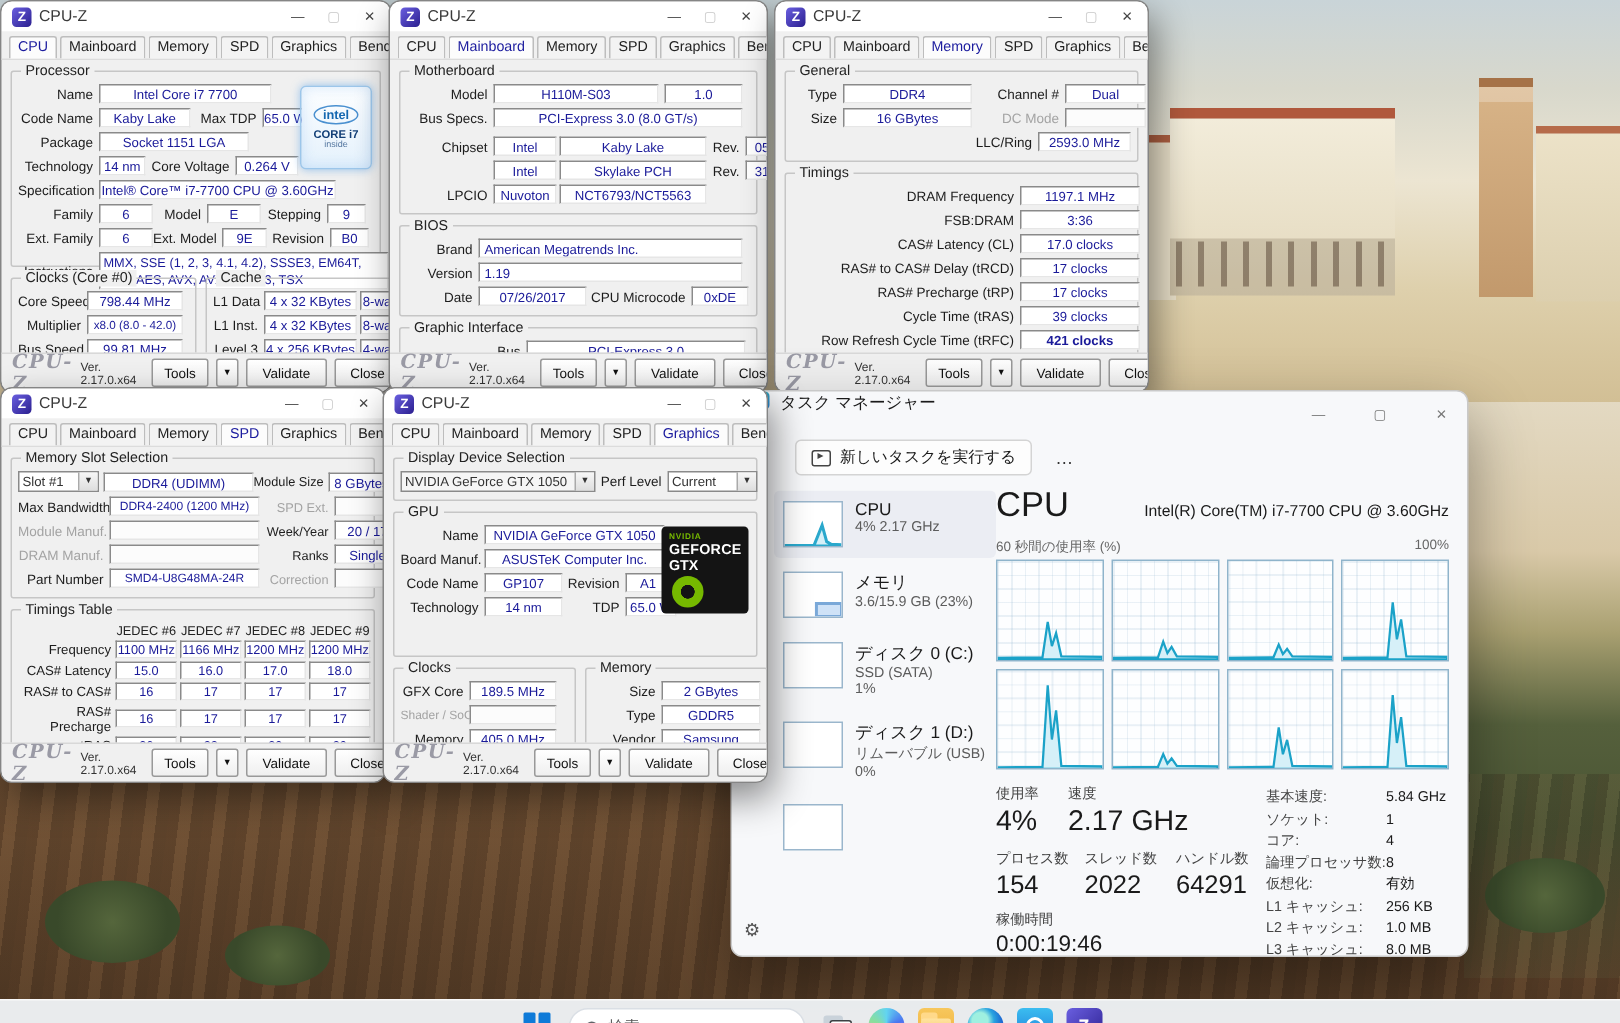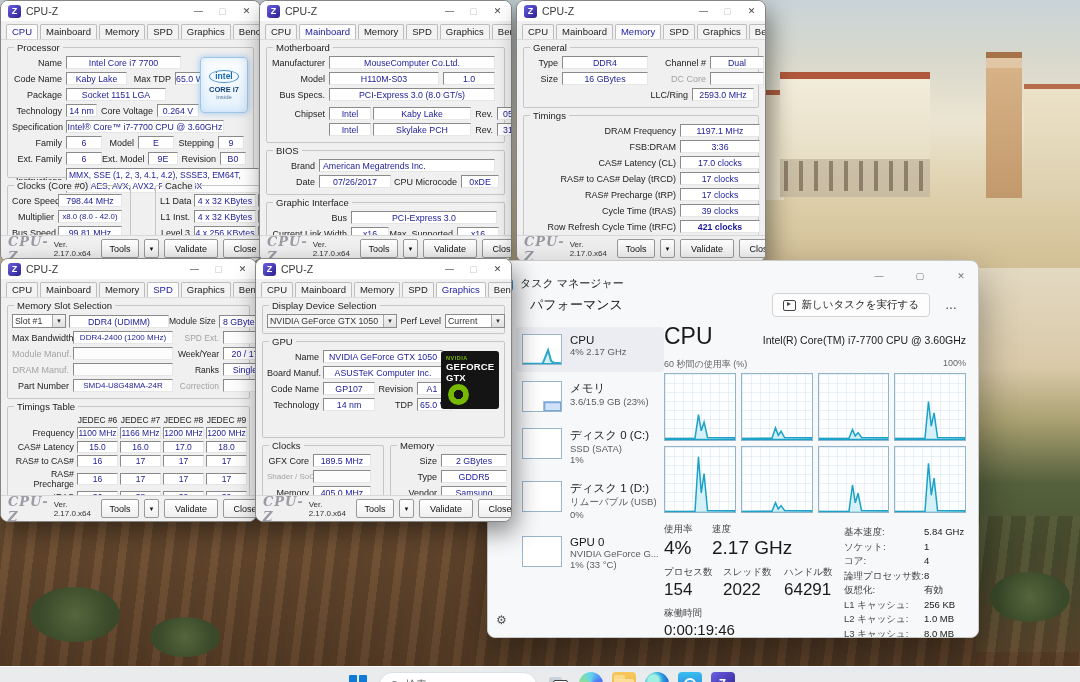--- a/index.html
+++ b/index.html
@@ -54,21 +54,21 @@
 .nv-line1{font-size:9.5px;font-weight:bold;letter-spacing:.2px}
 .nv-line2{font-size:9.5px;font-weight:bold}
 .nv-eye{position:absolute;left:7px;bottom:4px;width:21px;height:21px;border-radius:50%;background:radial-gradient(circle at 50% 50%,#141414 0 30%,#76b900 32% 100%)}
 
 .sr{display:flex;align-items:center;margin-bottom:2px}
 .sl{width:62px;font-size:8.8px;text-align:right;padding-right:3px;color:#1c1c1c;flex:none}
 .sh{width:41px;margin-right:2px;font-size:8.5px;text-align:center;color:#222;flex:none}
 .sr .v{width:41px;margin-right:2px;font-size:8.5px;height:12px;line-height:11px}
 
 .tm{position:absolute;left:487px;top:260px;width:490px;height:376px;background:#f7f8fa;border-radius:8px;border:1px solid #c9c9c9;box-shadow:0 18px 42px rgba(0,0,0,.38);overflow:hidden}
-.tm-titlebar{height:30px;display:flex;align-items:flex-end;padding-left:13px;gap:7px}
+.tm-titlebar{height:30px;display:flex;align-items:flex-start;padding-left:13px;gap:7px}
 .tm-ico{width:12px;height:12px;border-radius:3px;background:linear-gradient(135deg,#37c0a8,#2a7fd4);position:relative;flex:none}
 .tm-title{font-size:11px;color:#1a1a1a;flex:1}
 .tm-wbtn{width:34px;text-align:center;font-size:9px;color:#777;line-height:30px}
 .tm-header{display:flex;align-items:center;padding:2px 14px 6px 42px}
 .tm-page-title{font-size:13px;color:#1a1a1a;flex:1}
 .tm-runtask{display:flex;align-items:center;gap:6px;border:1px solid #d4d4d4;border-radius:4px;background:#fdfdfd;padding:4px 10px;font-size:10.5px;color:#1a1a1a}
 .rt-ico{width:11px;height:9px;border:1.2px solid #444;border-radius:2px;position:relative}
 .rt-ico::after{content:"";position:absolute;left:3px;top:1.5px;border-left:4px solid #444;border-top:2.5px solid transparent;border-bottom:2.5px solid transparent}
 .tm-more{width:26px;text-align:center;font-size:12px;color:#333;margin-left:8px}
 .tm-rail{position:absolute;left:0;top:30px;bottom:0;width:28px}
@@ -201,21 +201,21 @@
           <span class="l" style="width:42px">Ext. Model</span>
           <span class="v" style="width:30px">9E</span>
           <span class="l" style="width:38px">Revision</span>
           <span class="v" style="width:26px">B0</span>
         </div>
       <div class="r">
           <span class="l" style="width:50px">Instructions</span>
           <span class="v multi" style="width:193px">MMX, SSE (1, 2, 3, 4.1, 4.2), SSSE3, EM64T, VT-x, AES, AVX, AVX2, FMA3, TSX</span>
         </div>
     </div>
-    <div style="display:flex;gap:24px">
+    <div style="display:flex;gap:6px">
       <div class="grp" style="width:114px;height:62px;flex:none">
         <span class="cap">Clocks (Core #0)</span>
         <div class="r">
             <span class="l" style="width:42px">Core Speed</span>
             <span class="v" style="width:64px">798.44 MHz</span>
           </div>
         <div class="r">
             <span class="l" style="width:42px">Multiplier</span>
             <span class="v" style="width:64px;font-size:7.8px">x8.0 (8.0 - 42.0)</span>
           </div>
@@ -278,24 +278,20 @@
       <span class="tab active">Mainboard</span>
       <span class="tab">Memory</span>
       <span class="tab">SPD</span>
       <span class="tab">Graphics</span>
       <span class="tab">Bench</span>
     </div>
   <div class="cbody">
     <div class="grp">
       <span class="cap">Motherboard</span>
       <div class="r">
-          <span class="l" style="width:54px">Manufacturer</span>
-          <span class="v" style="width:166px">MouseComputer Co.Ltd.</span>
-        </div>
-      <div class="r">
           <span class="l" style="width:54px">Model</span>
           <span class="v" style="width:110px">H110M-S03</span>
           <span class="v" style="width:52px;margin-left:4px">1.0</span>
         </div>
       <div class="r" style="margin-bottom:6px">
           <span class="l" style="width:54px">Bus Specs.</span>
           <span class="v" style="width:166px">PCI-Express 3.0 (8.0 GT/s)</span>
         </div>
       <div class="r">
           <span class="l" style="width:54px">Chipset</span>
@@ -304,26 +300,35 @@
           <span class="l" style="width:22px">Rev.</span>
           <span class="v" style="width:22px">05</span>
         </div>
       <div class="r">
           <span class="l" style="width:54px"></span>
           <span class="v" style="width:42px">Intel</span>
           <span class="v" style="width:98px;margin-left:2px">Skylake PCH</span>
           <span class="l" style="width:22px">Rev.</span>
           <span class="v" style="width:22px">31</span>
         </div>
+      <div class="r">
+          <span class="l" style="width:54px">LPCIO</span>
+          <span class="v" style="width:42px">Nuvoton</span>
+          <span class="v" style="width:98px;margin-left:2px">NCT6793/NCT5563</span>
+        </div>
     </div>
     <div class="grp">
       <span class="cap">BIOS</span>
       <div class="r">
           <span class="l" style="width:44px">Brand</span>
           <span class="v" style="width:176px;text-align:left;padding-left:3px">American Megatrends Inc.</span>
+        </div>
+      <div class="r">
+          <span class="l" style="width:44px">Version</span>
+          <span class="v" style="width:176px;text-align:left;padding-left:3px">1.19</span>
         </div>
       <div class="r">
           <span class="l" style="width:44px">Date</span>
           <span class="v" style="width:72px">07/26/2017</span>
           <span class="l" style="width:66px">CPU Microcode</span>
           <span class="v" style="width:38px">0xDE</span>
         </div>
     </div>
     <div class="grp">
       <span class="cap">Graphic Interface</span>
@@ -372,21 +377,21 @@
       <span class="cap">General</span>
       <div class="r">
           <span class="l" style="width:30px">Type</span>
           <span class="v" style="width:86px">DDR4</span>
           <span class="l" style="width:58px">Channel #</span>
           <span class="v" style="width:54px">Dual</span>
         </div>
       <div class="r">
           <span class="l" style="width:30px">Size</span>
           <span class="v" style="width:86px">16 GBytes</span>
-          <span class="l g" style="width:58px">DC Core</span>
+          <span class="l g" style="width:58px">DC Mode</span>
           <span class="v e" style="width:54px"></span>
         </div>
       <div class="r" style="justify-content:flex-end">
           <span class="l" style="width:58px">LLC/Ring</span>
           <span class="v" style="width:62px">2593.0 MHz</span>
         </div>
     </div>
     <div class="grp" id="mem-timings">
       <span class="cap">Timings</span>
     <div class="r">
@@ -556,21 +561,20 @@
 
 <div class="tm">
   <div class="tm-titlebar">
     <span class="tm-ico"></span>
     <span class="tm-title">タスク マネージャー</span>
     <span class="tm-wbtn">—</span>
     <span class="tm-wbtn">▢</span>
     <span class="tm-wbtn">✕</span>
   </div>
   <div class="tm-header">
-    <span class="tm-page-title">パフォーマンス</span>
     <span class="tm-runtask">
         <span class="rt-ico"></span>
         <span>新しいタスクを実行する</span>
       </span>
     <span class="tm-more">…</span>
   </div>
   <div class="tm-rail">
     <span class="tm-gear">⚙</span>
   </div>
   <div class="tm-sidebar" id="tm-sidebar">
@@ -607,25 +611,20 @@
       <div class="tm-item">
         <span class="mg"></span>
         <span class="tm-item-text">
           <span class="tm-item-name">ディスク 1 (D:)</span>
           <span class="tm-item-sub">リムーバブル (USB)</span>
           <span class="tm-item-sub">0%</span>
         </span>
       </div>
       <div class="tm-item">
         <span class="mg"></span>
-        <span class="tm-item-text">
-          <span class="tm-item-name">GPU 0</span>
-          <span class="tm-item-sub">NVIDIA GeForce G...</span>
-          <span class="tm-item-sub">1% (33 °C)</span>
-        </span>
       </div>
     </div>
   <div class="tm-main">
     <div class="tm-head-row">
       <span class="tm-cpu-h">CPU</span>
       <span class="tm-cpu-sub">Intel(R) Core(TM) i7-7700 CPU @ 3.60GHz</span>
     </div>
     <div class="tm-axis">
       <span>60 秒間の使用率 (%)</span>
       <span class="sp"></span>

